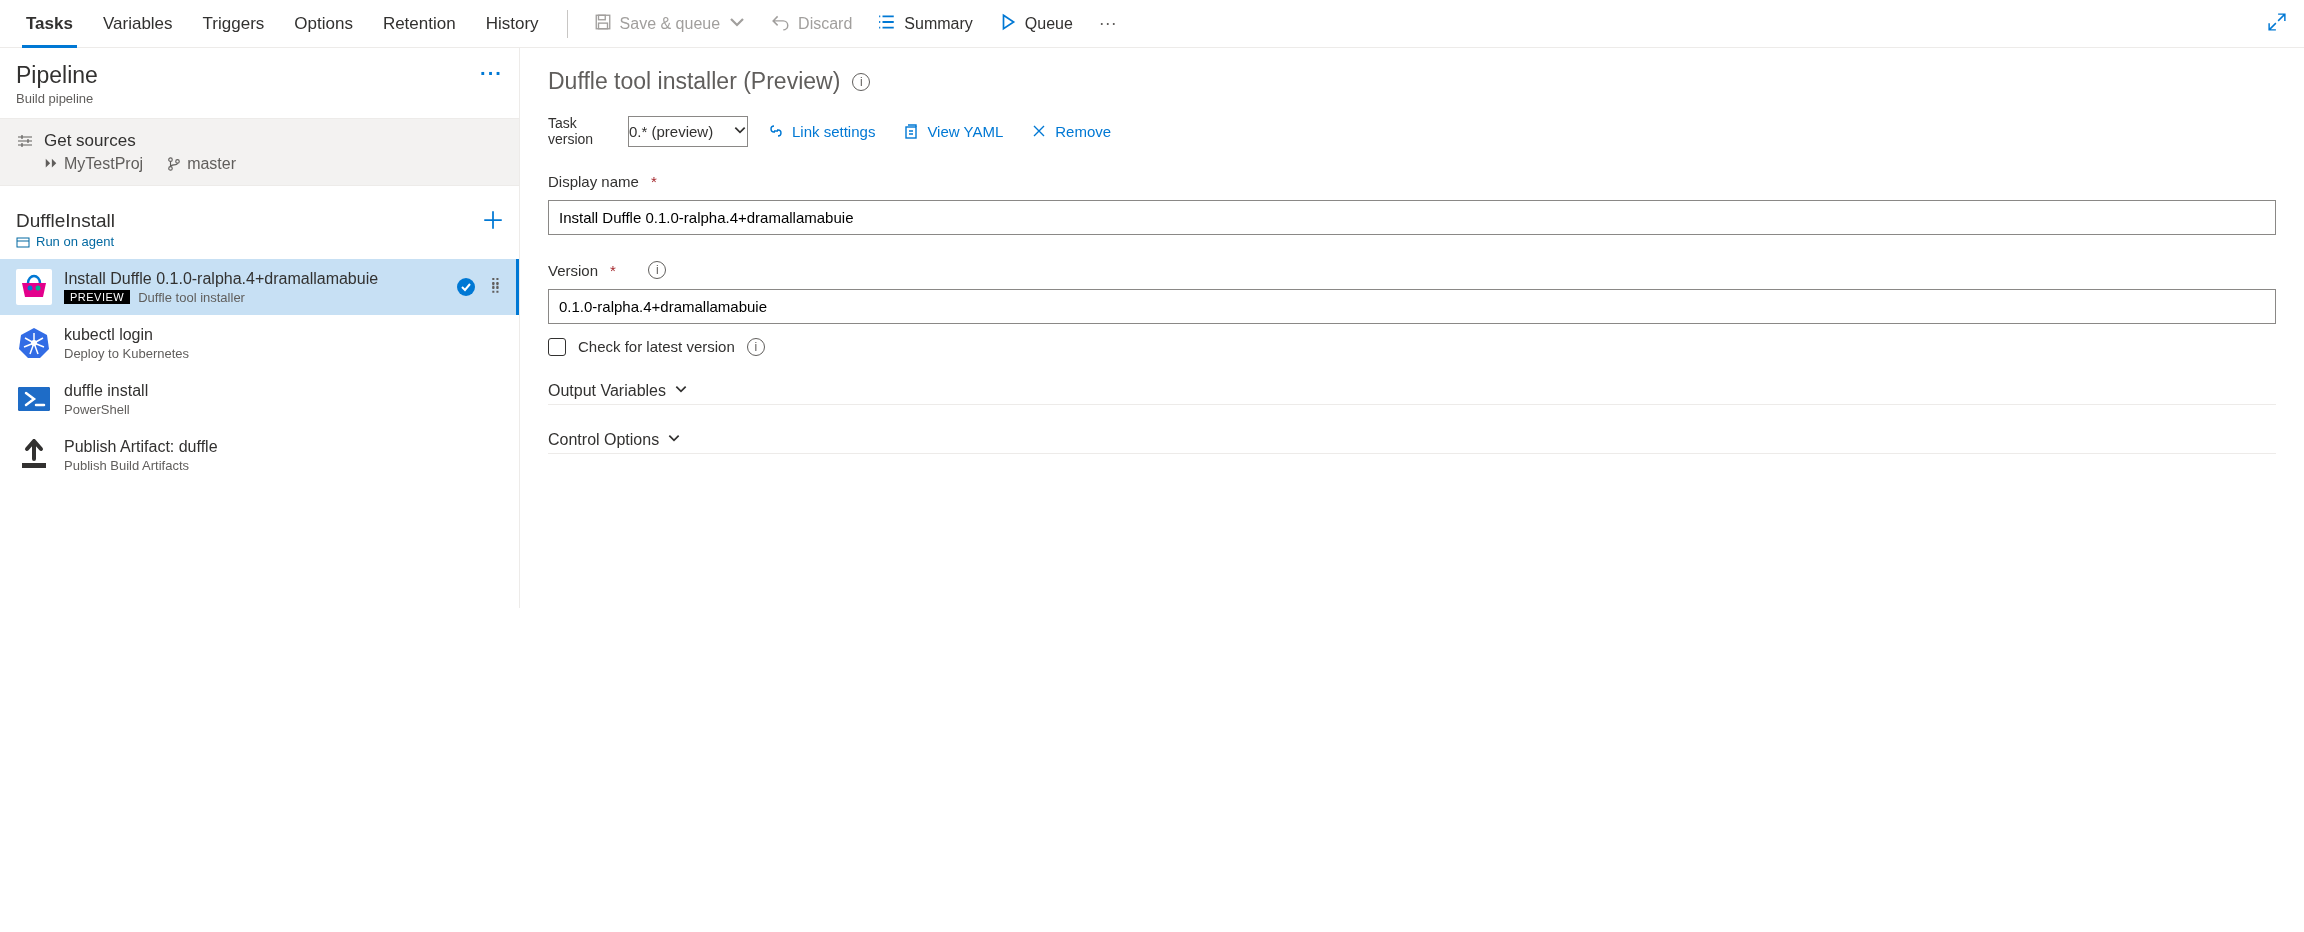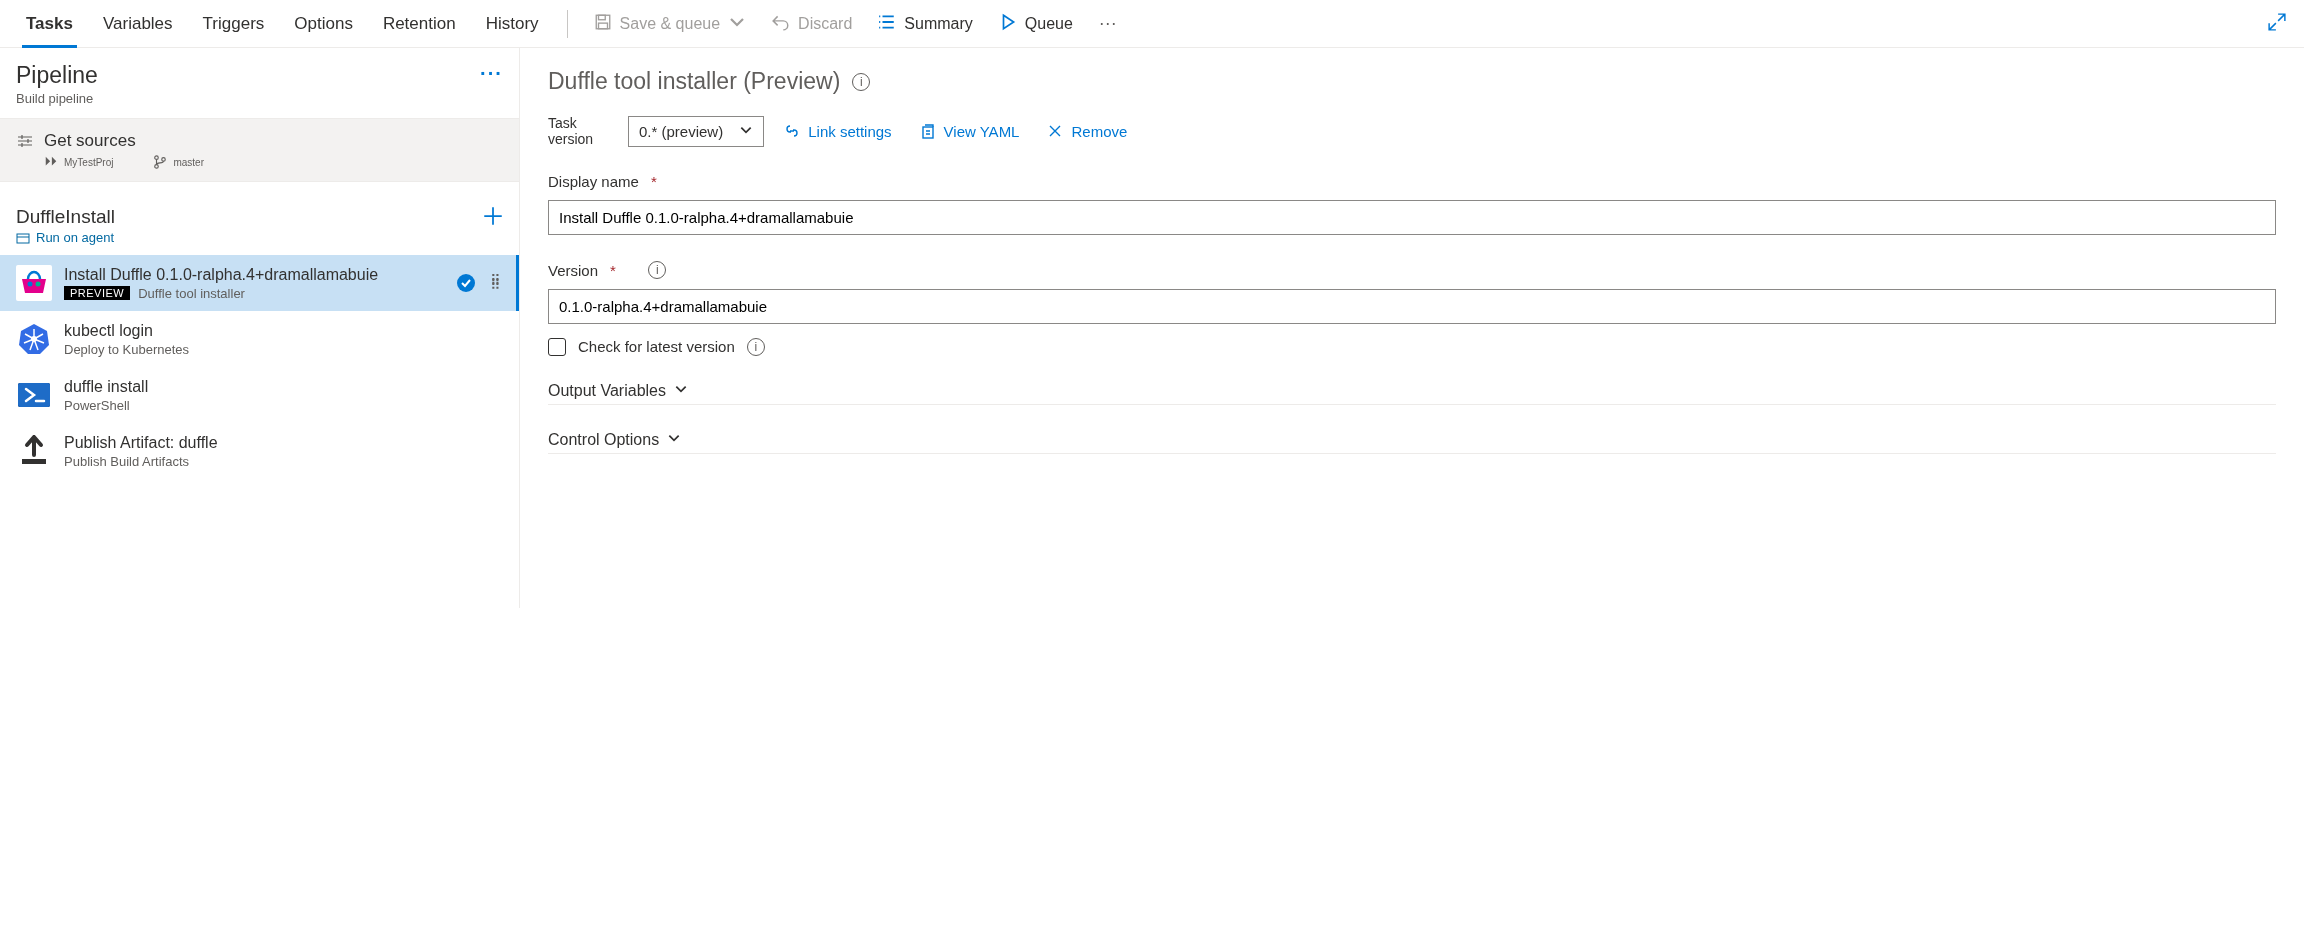--- a/index.html
+++ b/index.html
@@ -21,21 +21,21 @@
   .left { width:520px; border-right:1px solid #edebe9; background:#fff; min-height:560px; }
   .left-header { padding: 14px 16px 12px 16px; display:flex; justify-content:space-between; align-items:flex-start; }
   .left-header h2 { font-size:23px; font-weight:400; }
   .left-header .sub { color:#605e5c; font-size:13px; margin-top:2px; }
   .dots { color:#0078d4; font-size:20px; font-weight:bold; cursor:pointer; letter-spacing:1px; }
 
   .get-sources { background:#f3f2f1; border-top:1px solid #edebe9; border-bottom:1px solid #edebe9; padding:12px 16px; display:flex; align-items:flex-start; gap:10px; }
   .gs-icon { width:18px; display:flex; justify-content:center; align-items:center; color:#605e5c; padding-top:3px; }
   .gs-icon svg { width:16px; height:14px; }
   .gs-title { font-size:17px; }
-  .gs-row { display:flex; gap:40px; margin-top:4px; font-size:10px; color:#605e5c; align-items:center; }
+  .gs-row { display:flex; gap:24px; margin-top:4px; font-size:16px; color:#605e5c; align-items:center; }
   .gs-row span { display:flex; align-items:center; gap:6px; }
   .gs-row svg { width:14px; height:14px; }
 
   .job { padding:14px 16px 10px 16px; display:flex; justify-content:space-between; align-items:flex-start; border-top:10px solid #fff; }
   .job h3 { font-size:19px; font-weight:400; }
   .job .sub { color:#0369a1; font-size:13px; display:flex; align-items:center; gap:6px; margin-top:2px; }
   .job .sub svg { width:14px; height:14px; }
   .plus { color:#0078d4; cursor:pointer; }
   .plus svg { width:20px; height:20px; }
 
@@ -51,21 +51,21 @@
   .task-check { width:18px; height:18px; border-radius:50%; background:#0078d4; color:#fff; display:flex; align-items:center; justify-content:center; flex-shrink:0; }
   .task-check svg { width:12px; height:12px; }
   .grip { color:#605e5c; width:16px; text-align:center; cursor:grab; flex-shrink:0; letter-spacing:-1px; font-size:14px; line-height:5px; }
 
   .right { flex:1; padding: 20px 28px; }
   .panel-title { font-size:23px; color:#605e5c; display:flex; align-items:center; gap:12px; font-weight:400; }
   .info-circ { width:18px; height:18px; border:1px solid #605e5c; border-radius:50%; display:inline-flex; align-items:center; justify-content:center; font-size:12px; color:#605e5c; }
 
   .row { display:flex; align-items:center; margin-top:20px; gap:20px; flex-wrap:wrap; }
   .field-label { font-size:14px; color:#323130; }
-  .select { border:1px solid #8a8886; padding:6px 10px; font-size:15px; min-width:120px; display:flex; justify-content:space-between; align-items:center; gap:16px; cursor:pointer; }
+  .select { border:1px solid #8a8886; padding:6px 0; font-size:15px; min-width:120px; display:flex; justify-content:space-between; align-items:center; gap:16px; cursor:pointer; }
   .links { display:flex; gap:28px; }
   .link { color:#0078d4; display:flex; align-items:center; gap:8px; cursor:pointer; font-size:15px; }
   .link svg { width:16px; height:16px; }
 
   .form-group { margin-top:26px; }
   .form-label { font-size:15px; display:flex; align-items:center; gap:10px; }
   .req { color:#a4262c; margin-left:2px; }
   .text-input { width:100%; border:1px solid #8a8886; padding:8px 10px; font-size:15px; margin-top:10px; font-family:inherit; }
   .checkbox-row { display:flex; gap:12px; margin-top:14px; font-size:15px; }
   .checkbox { width:18px; height:18px; border:1px solid #323130; border-radius:3px; cursor:pointer; }

